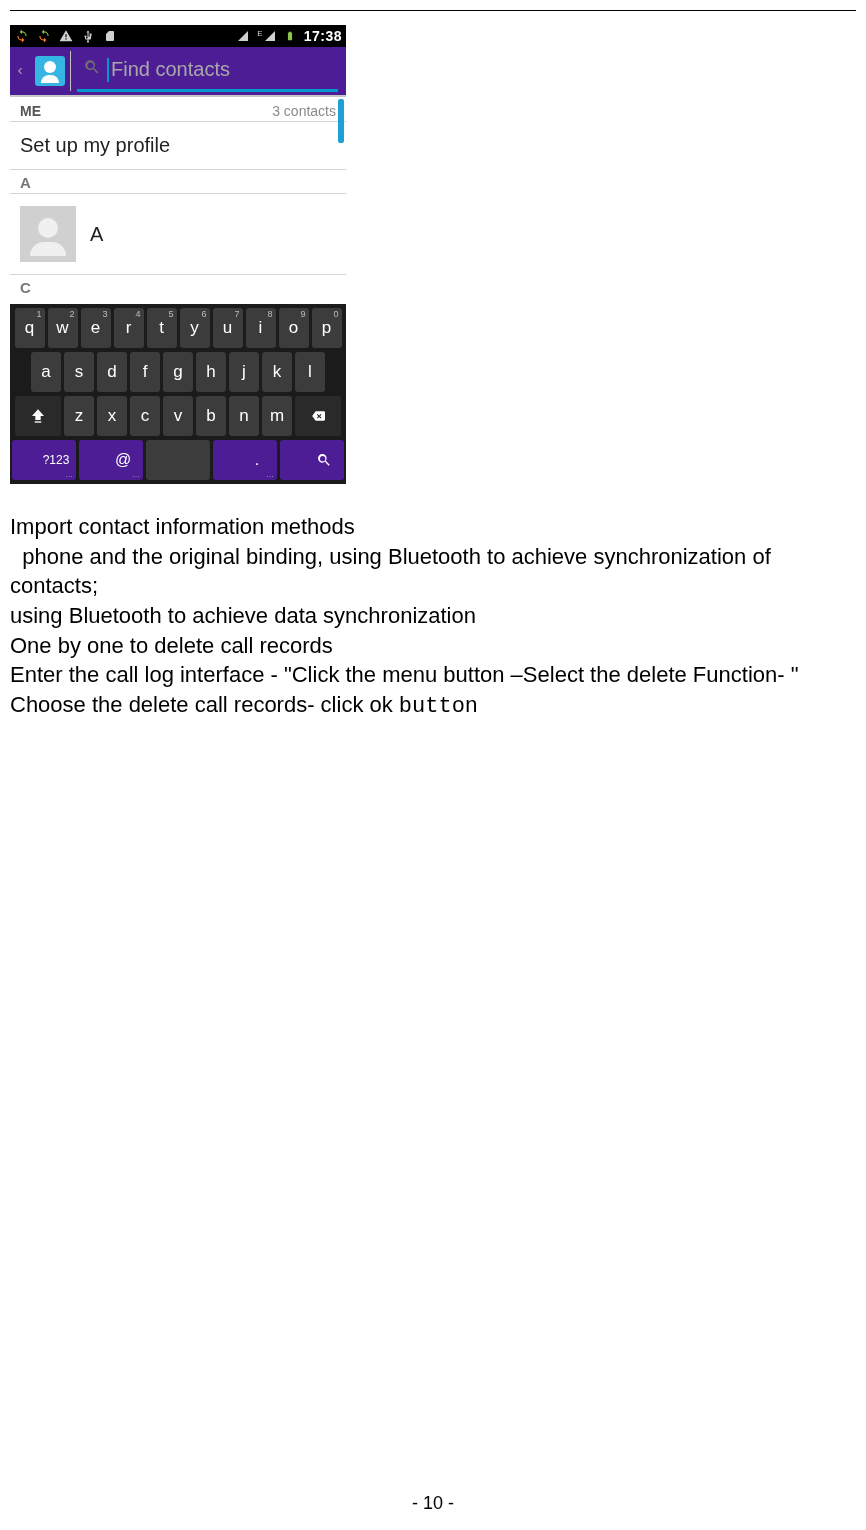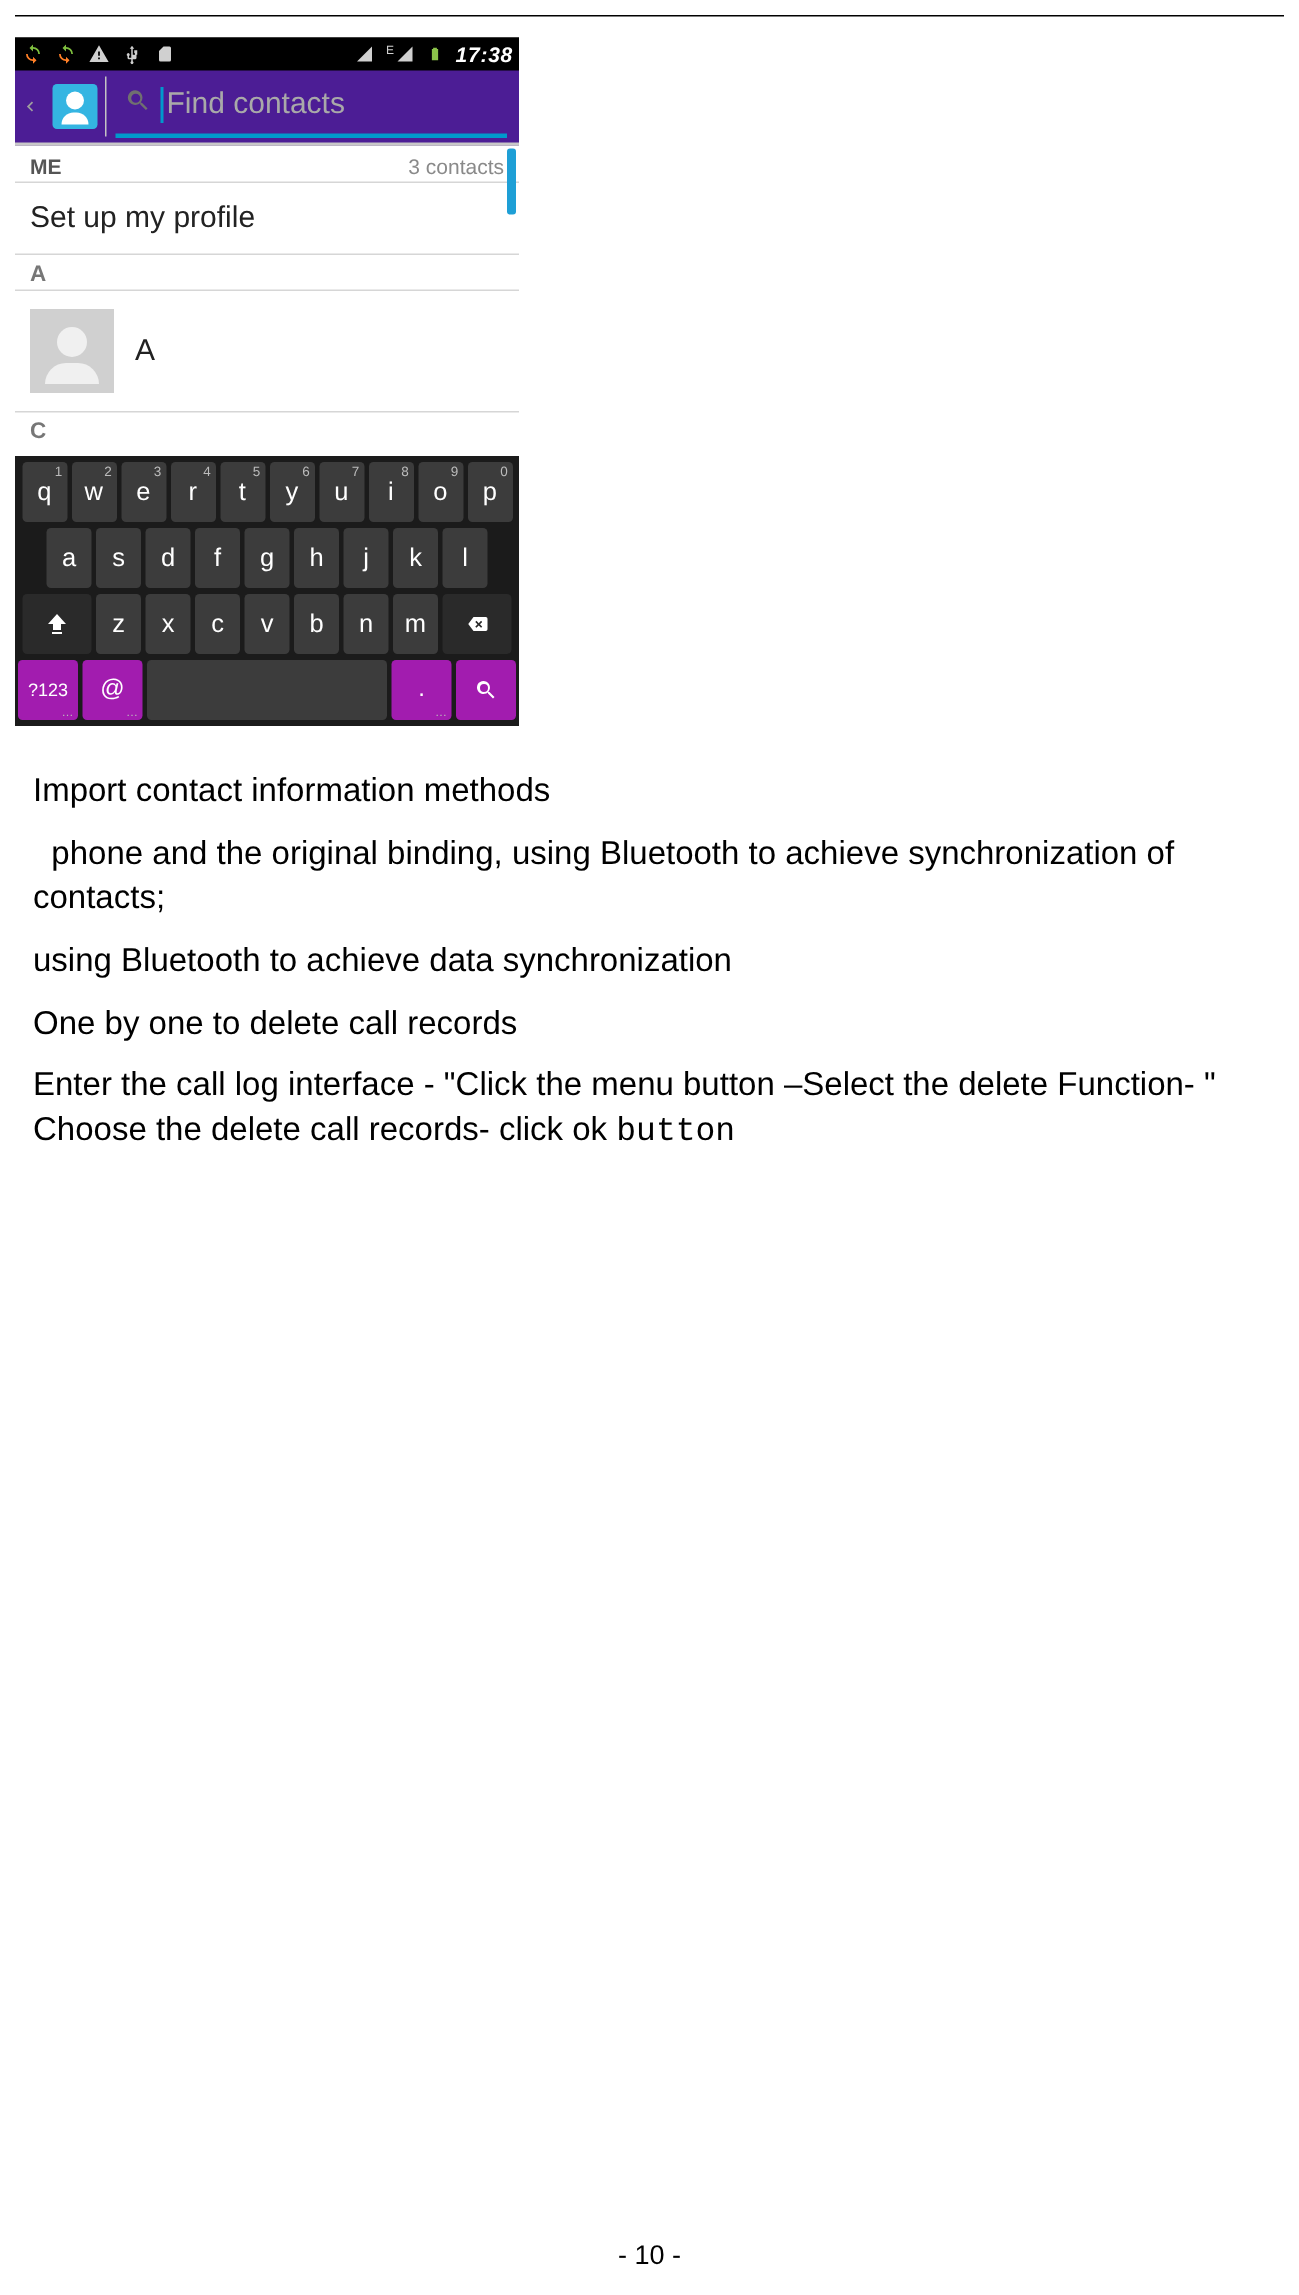--- a/index.html
+++ b/index.html
@@ -42,21 +42,21 @@
   .status-left, .status-right {
     display: flex;
     align-items: center;
     gap: 6px;
   }
   .status-left .ico, .status-right .ico {
     display: inline-flex;
     width: 16px; height: 16px;
     align-items: center; justify-content: center;
   }
-  .status-time { font-weight: 600; letter-spacing: 0.5px; font-style: italic; }
+  .status-time { font-weight: 600; letter-spacing: 0.5px; }
   
   .appbar {
     background: #4c1d95;
     height: 48px;
     display: flex;
     align-items: center;
     border-bottom: 2px solid #c8c8c8;
   }
   .appbar-back {
     width: 20px; height: 48px;
@@ -191,35 +191,35 @@
     flex: 0 0 30px;
   }
   .key .sup {
     position: absolute;
     top: 1px; right: 3px;
     font-size: 9px;
     color: #bcbcbc;
   }
   .key.shift, .key.bksp { flex: 0 0 46px; background:#2a2a2a; }
   .key.space { flex: 1; background:#3c3c3c; }
-  .key.sym, .key.at, .key.dot, .key.search { flex:0 0 40px; background:#a21caf; }
+  .key.sym, .key.at, .key.dot, .key.search { flex:0 0 40px; background:#4c1d95;padding-left:24px; }
   .key.at, .key.dot { font-size: 16px; }
   .key .sub {
     position: absolute;
     bottom: 1px; right: 3px;
     font-size: 8px;
     color: #bcbcbc;
   }
   
   .doc-text {
     margin-top: 28px;
     font-size: 22px;
     line-height: 1.35;
   }
-  .doc-text p { margin: 12px; }
+  .doc-text p { margin: 0; }
   .heading {
     font-weight: 700;
     font-size: 22px;
     margin-top: 36px;
     margin-bottom: 12px;
   }
   .mono { font-family: "Courier New", monospace; }
   .footer {
     position: absolute;
     bottom: 16px;

